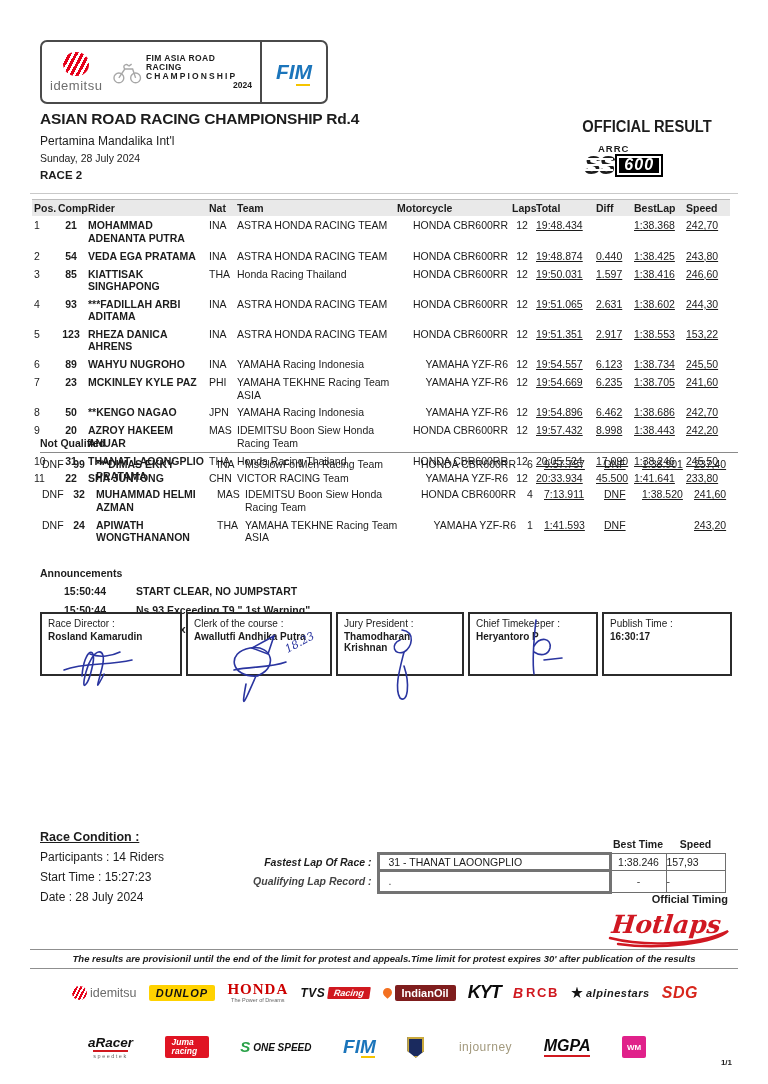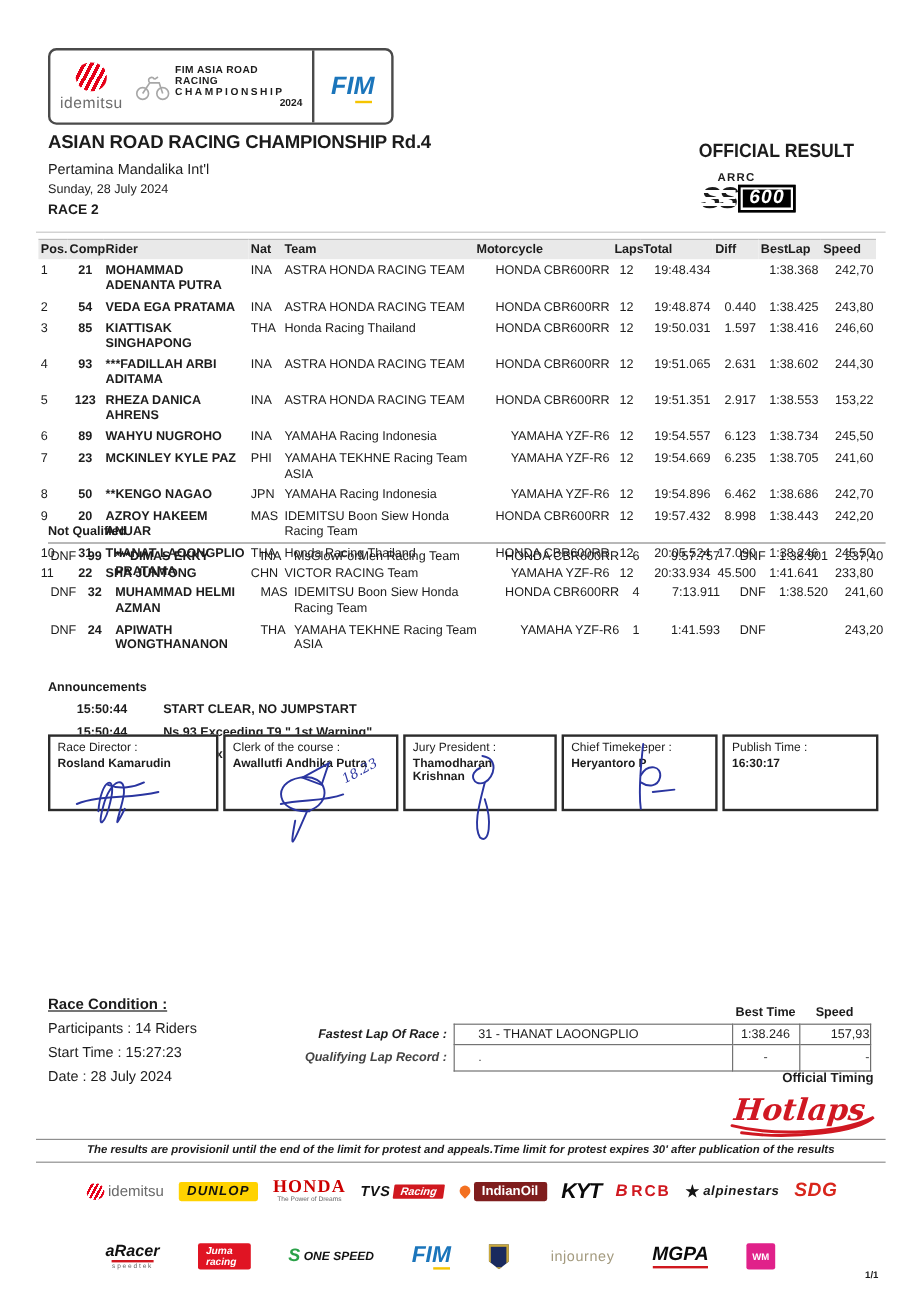--- a/index.html
+++ b/index.html
@@ -50,21 +50,21 @@
     padding:2px 2px; text-align:left; }
   .rtable td { padding:3px 2px 2.5px 2px; vertical-align:top; }
   col.w-pos{width:24px;} col.w-comp{width:30px;} col.w-rider{width:121px;} col.w-nat{width:28px;}
   col.w-team{width:160px;} col.w-motorcycle{width:115px;} col.w-laps{width:24px;} col.w-total{width:60px;}
   col.w-diff{width:38px;} col.w-bestlap{width:52px;} col.w-speed{width:46px;}
   .c-pos,th.h-pos{text-align:left;padding-left:4px;}
   .c-comp,th.h-comp{text-align:center;} .c-comp{font-weight:bold;}
   .c-rider{font-weight:bold;}
   .c-motorcycle,th.h-motorcycle{text-align:right;}
   .c-laps,th.h-laps{text-align:center;}
-  .c-total,.c-diff,.c-bestlap,.c-speed{text-align:right;}
+  .c-total,.c-diff,.c-bestlap,.c-speed{text-align:left;text-decoration:underline;}
   th.h-total{text-align:left;padding-left:6px;} th.h-diff{text-align:right;}
   th.h-bestlap{text-align:right;} th.h-speed{text-align:right;}
   #results-table { position:absolute; left:32px; top:199px; }
   #nq-block { position:absolute; left:40px; top:437px; width:698px; }
   .nq-title { font-size:10.5px; font-weight:bold; padding-bottom:3px; border-bottom:1.5px solid #8a8a8a; margin-bottom:2px; }
 
   
   #ann-block { position:absolute; left:40px; top:567px; width:698px; }
   .ann-title { font-size:10.5px; font-weight:bold; margin-bottom:6px; }
   .ann-row { padding-left:24px; margin-bottom:7px; font-size:10.5px; }
@@ -83,23 +83,23 @@
     font-style:italic; font-size:11px; transform:rotate(-28deg); }
 
   
   #race-cond { position:absolute; left:40px; top:830px; font-size:12px; }
   .rc-title { font-weight:bold; text-decoration:underline; font-size:12.5px; margin-bottom:6px; }
   .rc-line { margin-bottom:6px; }
   #flap { position:absolute; left:206px; top:836px; }
   .flap-table { border-collapse:collapse; font-size:10.5px; }
   .flap-table td { height:17px; }
   .fl-label { width:172px; text-align:right; padding-right:5px; font-style:italic; font-weight:bold; }
-  .fl-name { width:232px; border:1px solid #737373; padding:1px 20px; }
+  .fl-name { width:232px; border:3px solid #737373; padding:1px 9px; }
   .fl-best { width:56px; border:1px solid #6e6e6e; text-align:center; }
-  .fl-speed { width:59px; border:1px solid #6e6e6e; text-align:right; }
+  .fl-speed { width:59px; border:1px solid #6e6e6e; text-align:left; }
   .fl-h { border:none !important; text-align:center; font-weight:bold; height:15px; }
   .fl-row2 td { height:22px; color:#444; }
 
   #timing { position:absolute; right:32px; top:893px; width:150px; text-align:right; }
   .timing-label { font-size:11px; font-weight:bold; margin-right:8px; }
 
   
   #disclaimer { position:absolute; left:30px; top:949px; width:708px; border-top:1.5px solid #8f8f8f;
     border-bottom:1.5px solid #8f8f8f; padding:3px 0 4px 0; text-align:center;
     font-size:9.5px; font-weight:bold; font-style:italic; }

